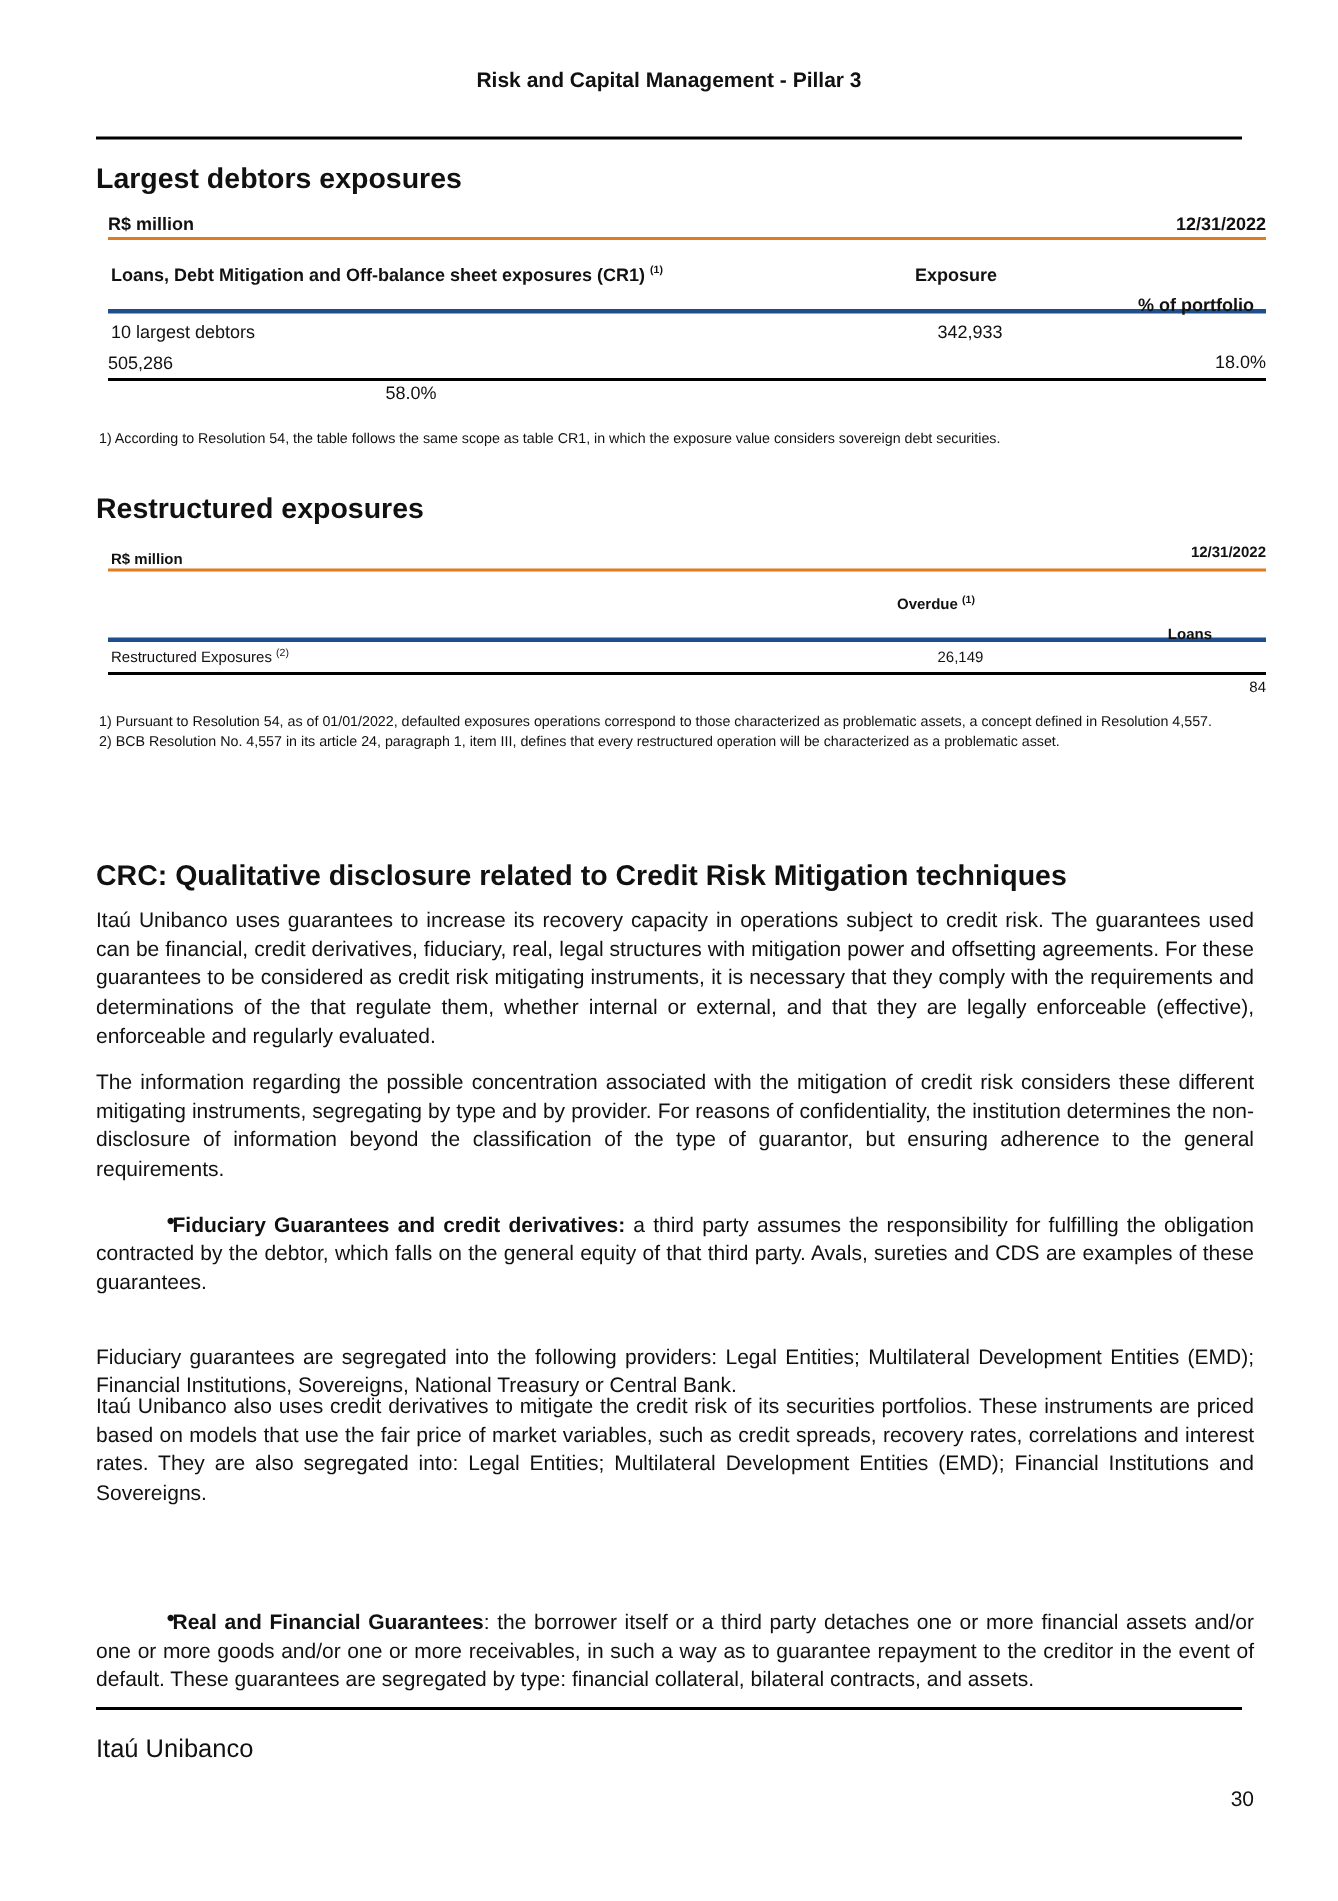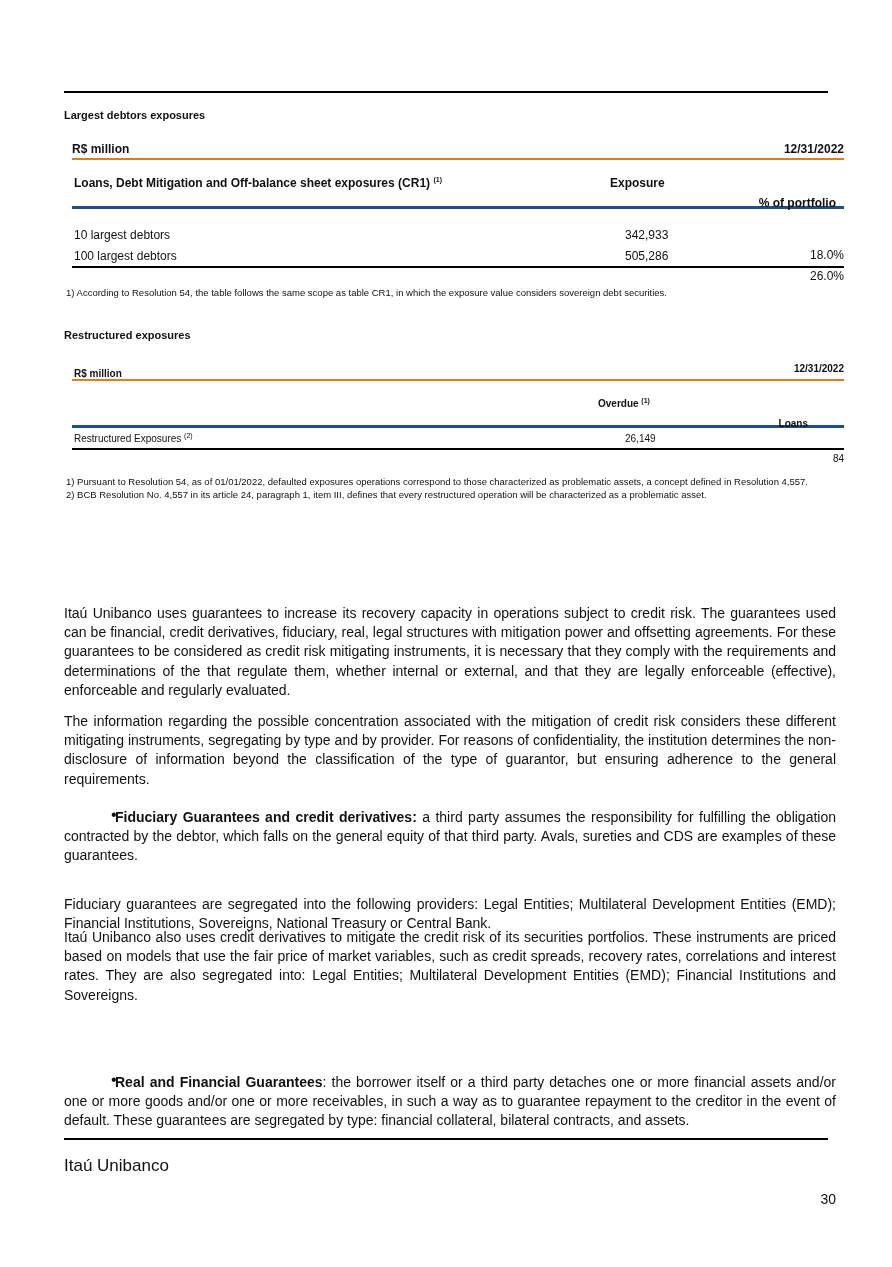--- a/index.html
+++ b/index.html
@@ -1,21 +1,21 @@
 <!DOCTYPE html>
 <html><head>
   <meta charset="utf-8">
   <style>
     html, body { margin: 0; padding: 0; background: #ffffff; }
     body { width: 892px; height: 1267px; position: relative; font-family: "Liberation Sans", sans-serif; color: #111; overflow: hidden; }
     .page { position: absolute; left: 0; top: 0; width: 892px; height: 1267px; }
     .abs { position: absolute; }
     .header-title { left: 0; width: 892px; top: 45px; text-align: center; font-size: 14px; font-weight: bold; }
     .rule { left: 64px; width: 764px; height: 2px; background: #000; }
-    .sec-title { left: 64px; font-size: 11px; font-weight: bold; }
+    .sec-title { left: 64px; font-size: 19px; font-weight: bold; }
     .tbl { left: 72px; width: 772px; }
     .unit-row { display: flex; justify-content: space-between; font-weight: bold; font-size: 12px; }
     .orange { height: 2px; background: #e07b1f; }
     .blue { height: 3px; background: #1f4e8c; }
     .black { height: 1.5px; background: #000; }
     .hdr-row { display: flex; align-items: center; font-weight: bold; font-size: 12px; }
     .data-row { display: flex; align-items: center; font-size: 12px; }
     .c-label { flex: 1; padding-left: 2px; }
     .c-exp { width: 110px; text-align: left; }
     .c-pct { width: 104px; text-align: right; margin-top: 40px; }
@@ -25,45 +25,45 @@
     .bullet-line { text-indent: 26px; }
     .b { font-weight: bold; }
     .footer-brand { left: 64px; top: 1156px; font-size: 17px; }
     .page-num { left: 780px; width: 56px; top: 1191px; text-align: right; font-size: 14px; }
   </style>
 </head>
 <body>
 
 <div class="page">
 
+  <div class="abs header-title">Risk and Capital Management - Pillar 3</div>
   <div class="abs rule" style="top:91px;"></div>
 
   <div class="abs sec-title" style="top:109px;">Largest debtors exposures</div>
 
   <div class="abs tbl" style="top:142px;">
     <div class="unit-row" style="height:16px;">
       <span>R$ million</span>
       <span>12/31/2022</span>
     </div>
     <div class="orange"></div>
     <div class="hdr-row" style="height:46px;">
       <span class="c-label"><span>Loans, Debt Mitigation and Off-balance sheet exposures (CR1)</span> <sup>(1)</sup></span>
       <span class="c-exp" style="padding-right:12px;">Exposure</span>
       <span class="c-pct" style="padding-right:8px;">% of portfolio</span>
     </div>
     <div class="blue"></div>
-    <div class="data-row" style="height:21px; padding-top:15px;">
+    <div class="data-row" style="height:21px; padding-top:1px;">
       <span class="c-label">10 largest debtors</span>
       <span class="c-exp" style="padding-right:5px;">342,933</span>
       <span class="c-pct">18.0%</span>
     </div>
     <div class="data-row" style="height:21px;">
-      <span class="c-label">100 largest debtors</span>
       <span class="c-exp" style="padding-right:5px;">505,286</span>
-      <span class="c-pct">26.0%</span>
+      <span class="c-pct">58.0%</span>
     </div>
     <div class="black"></div>
   </div>
 
   <div class="abs note" style="top:286px;">1) According to Resolution 54, the table follows the same scope as table CR1, in which the exposure value considers sovereign debt securities.</div>
 
   <div class="abs sec-title" style="top:329px;">Restructured exposures</div>
 
   <div class="abs tbl" style="top:363px;">
     <div class="unit-row" style="height:16px; font-size:10px; align-items:flex-end;">
@@ -83,20 +83,21 @@
       <span class="c-pct">84</span>
     </div>
     <div class="black"></div>
   </div>
 
   <div class="abs note" style="top:475px;">
     <div>1) Pursuant to Resolution 54, as of 01/01/2022, defaulted exposures operations correspond to those characterized as problematic assets, a concept defined in Resolution 4,557.</div>
     <div>2) BCB Resolution No. 4,557 in its article 24, paragraph 1, item III, defines that every restructured operation will be characterized as a problematic asset.</div>
   </div>
 
+  <div class="abs sec-title" style="top:574px;">CRC: Qualitative disclosure related to Credit Risk Mitigation techniques</div>
 
   <div class="abs para" style="top:604px;">Itaú Unibanco uses guarantees to increase its recovery capacity in operations subject to credit risk. The guarantees used can be financial, credit derivatives, fiduciary, real, legal structures with mitigation power and offsetting agreements. For these guarantees to be considered as credit risk mitigating instruments, it is necessary that they comply with the requirements and determinations of the that regulate them, whether internal or external, and that they are legally enforceable (effective), enforceable and regularly evaluated.</div>
   <div class="abs para" style="top:712px;">The information regarding the possible concentration associated with the mitigation of credit risk considers these different mitigating instruments, segregating by type and by provider. For reasons of confidentiality, the institution determines the non-disclosure of information beyond the classification of the type of guarantor, but ensuring adherence to the general requirements.</div>
 
   <div class="abs para bullet-line" style="top:807px;">
     <span style="display:inline-block; width:0; margin-left:-1px;"><span style="position:relative; left:-4px; top:-2px; font-size:16px;">•</span></span><span style="display:inline-block; width:26px;"></span><span class="b">Fiduciary Guarantees and credit derivatives:</span><span> a third party assumes the responsibility for fulfilling the obligation contracted by the debtor, which falls on the general equity of that third party. Avals, sureties and CDS are examples of these guarantees.</span>
   </div>
 
   <div class="abs para" style="top:878px;margin-top:17px;">Fiduciary guarantees are segregated into the following providers: Legal Entities; Multilateral Development Entities (EMD); Financial Institutions, Sovereigns, National Treasury or Central Bank.</div>
   <div class="abs para" style="top:928px;">Itaú Unibanco also uses credit derivatives to mitigate the credit risk of its securities portfolios. These instruments are priced based on models that use the fair price of market variables, such as credit spreads, recovery rates, correlations and interest rates. They are also segregated into: Legal Entities; Multilateral Development Entities (EMD); Financial Institutions and Sovereigns.</div>

